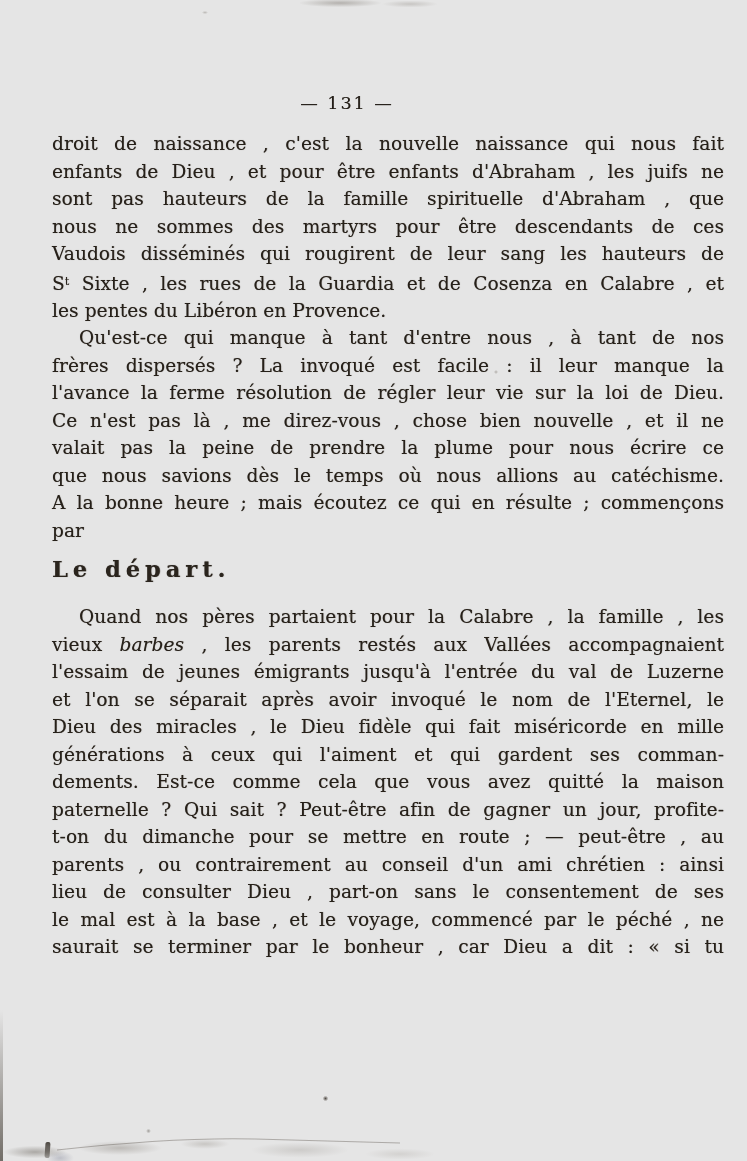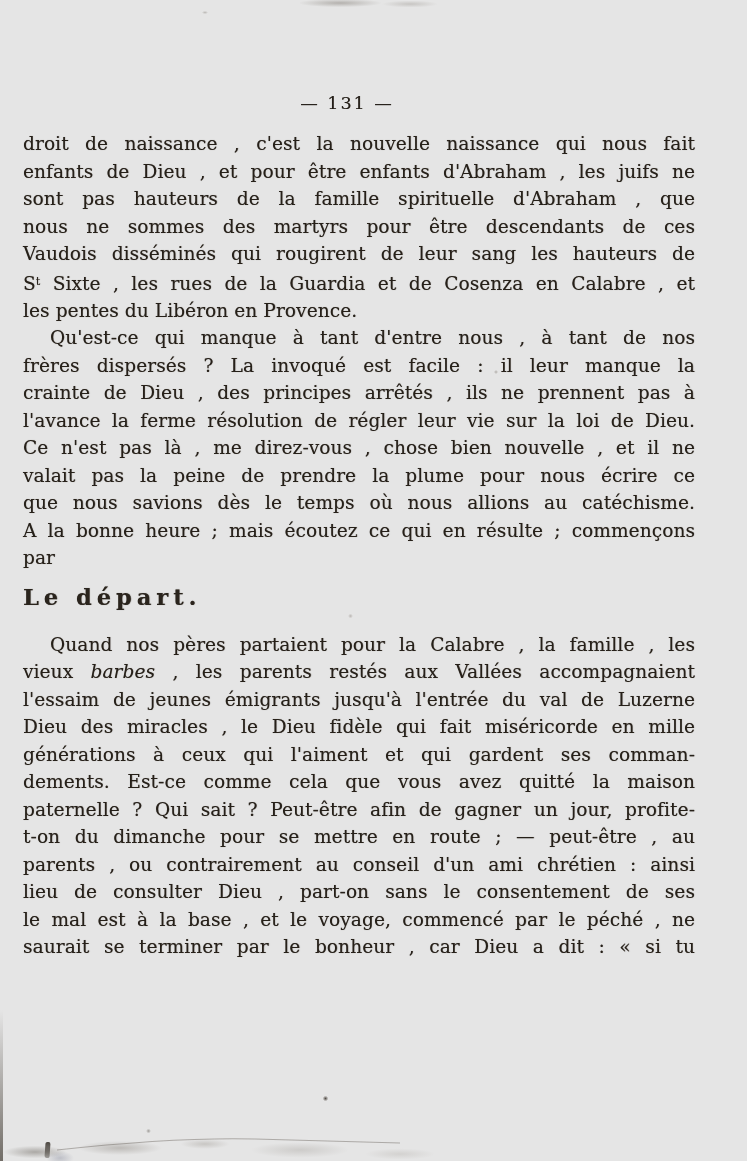--- a/index.html
+++ b/index.html
@@ -23,21 +23,21 @@
     width: 694px;           
     text-align: center;
     font-size: 17.5px;
     letter-spacing: 2px;
     color: #231d17;
     text-shadow: 0.3px 0.3px 0.6px rgba(45,38,30,0.55);
   }
   .page-body {
     position: absolute;
     top: 130px;
-    left: 23px;
+    left: 52px;
     width: 672px;
     text-shadow: 0.3px 0.3px 0.7px rgba(45,38,30,0.5);
   }
   .para { margin: 0; }
   .line {
     font-size: 18.5px;
     line-height: 27.5px;
     text-align: justify;
     text-align-last: justify;
     white-space: normal;
@@ -115,33 +115,33 @@
         <div class="line"><span>enfants de Dieu , et pour être enfants d'Abraham , les juifs ne</span></div>
         <div class="line"><span>sont pas hauteurs de la famille spirituelle d'Abraham , que</span></div>
         <div class="line"><span>nous ne sommes des martyrs pour être descendants de ces</span></div>
         <div class="line"><span>Vaudois disséminés qui rougirent de leur sang les hauteurs de</span></div>
         <div class="line"><span>S</span><span class="sup">t</span><span> Sixte , les rues de la Guardia et de Cosenza en Calabre , et</span></div>
         <div class="line last"><span>les pentes du Libéron en Provence.</span></div>
       </div>
       <div class="para indent">
         <div class="line"><span>Qu'est-ce qui manque à tant d'entre nous , à tant de nos</span></div>
         <div class="line"><span>frères dispersés ? La invoqué est facile : il leur manque la</span></div>
-        <div class="line"><span>crainte de Dieu , des principes arrêtés , ils ne prennent pas à</span></div>
         <div class="line"><span>l'avance la ferme résolution de régler leur vie sur la loi de Dieu.</span></div>
         <div class="line"><span>Ce n'est pas là , me direz-vous , chose bien nouvelle , et il ne</span></div>
         <div class="line"><span>valait pas la peine de prendre la plume pour nous écrire ce</span></div>
         <div class="line"><span>que nous savions dès le temps où nous allions au catéchisme.</span></div>
         <div class="line"><span>A la bonne heure ; mais écoutez ce qui en résulte ; commençons</span></div>
         <div class="line last"><span>par</span></div>
       </div>
       <div class="section-heading">Le départ.</div>
       <div class="para indent">
         <div class="line"><span>Quand nos pères partaient pour la Calabre , la famille , les</span></div>
         <div class="line"><span>vieux </span><span class="it">barbes</span><span> , les parents restés aux Vallées accompagnaient</span></div>
         <div class="line"><span>l'essaim de jeunes émigrants jusqu'à l'entrée du val de Luzerne</span></div>
+        <div class="line"><span>et l'on se séparait après avoir invoqué le nom de l'Eternel, le</span></div>
         <div class="line"><span>Dieu des miracles , le Dieu fidèle qui fait miséricorde en mille</span></div>
         <div class="line"><span>générations à ceux qui l'aiment et qui gardent ses comman-</span></div>
         <div class="line"><span>dements. Est-ce comme cela que vous avez quitté la maison</span></div>
         <div class="line"><span>paternelle ? Qui sait ? Peut-être afin de gagner un jour, profite-</span></div>
         <div class="line"><span>t-on du dimanche pour se mettre en route ; — peut-être , au</span></div>
         <div class="line"><span>parents , ou contrairement au conseil d'un ami chrétien : ainsi</span></div>
         <div class="line"><span>lieu de consulter Dieu , part-on sans le consentement de ses</span></div>
         <div class="line"><span>le mal est à la base , et le voyage, commencé par le péché , ne</span></div>
         <div class="line"><span>saurait se terminer par le bonheur , car Dieu a dit : « si tu</span></div>
       </div>

